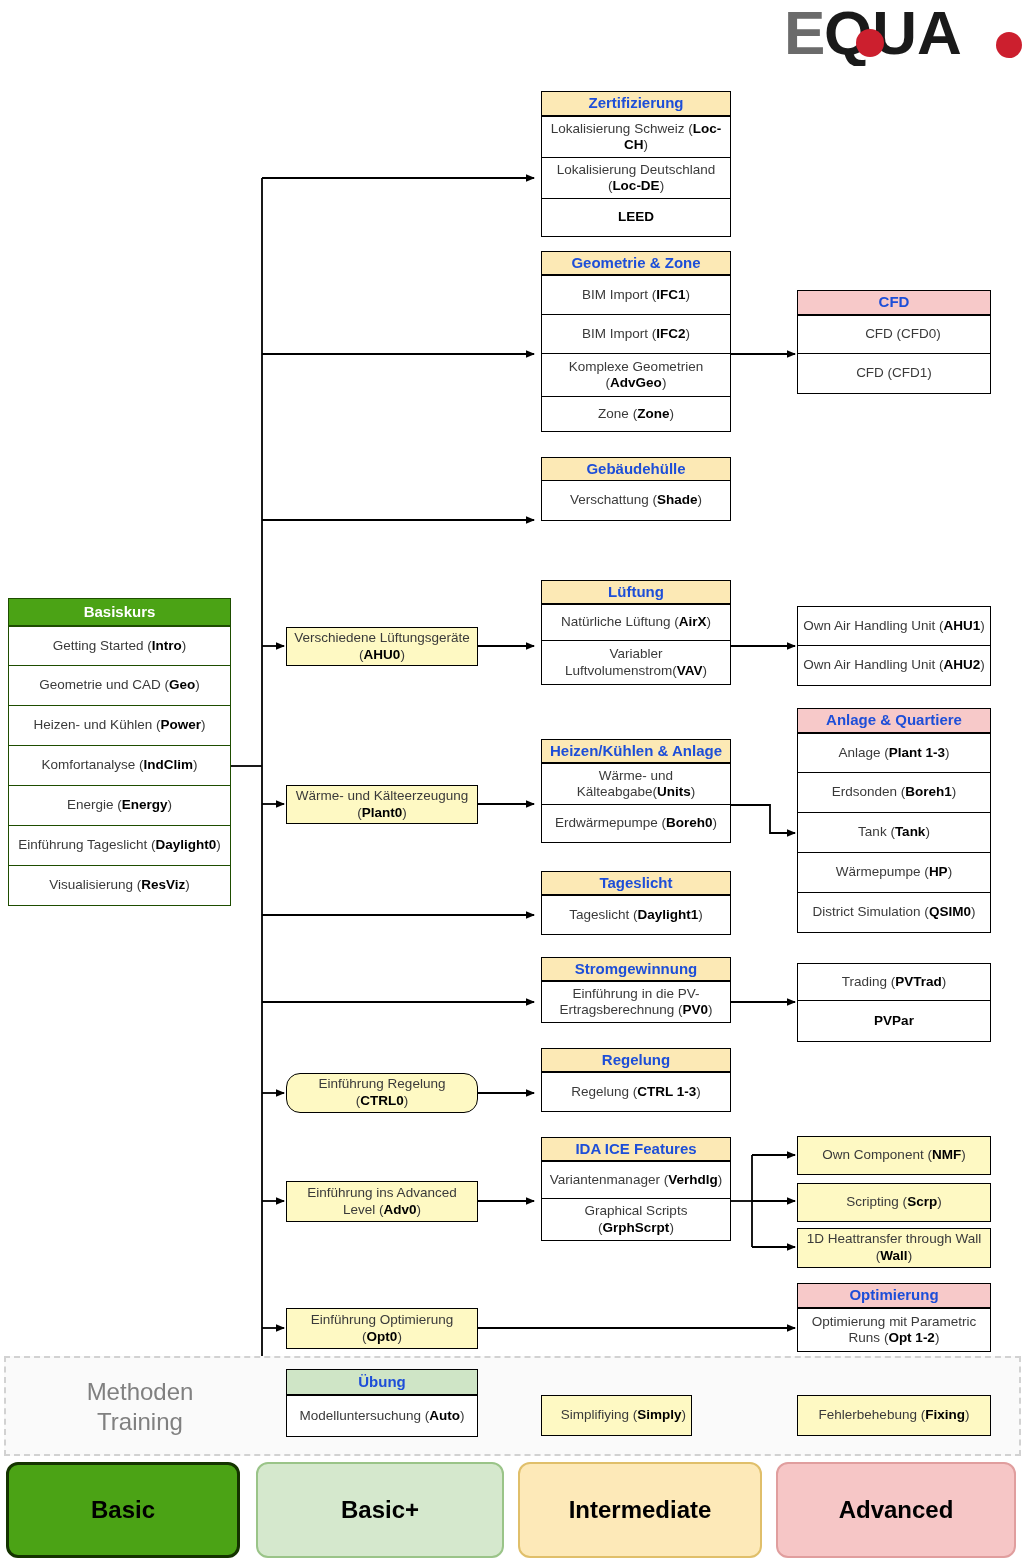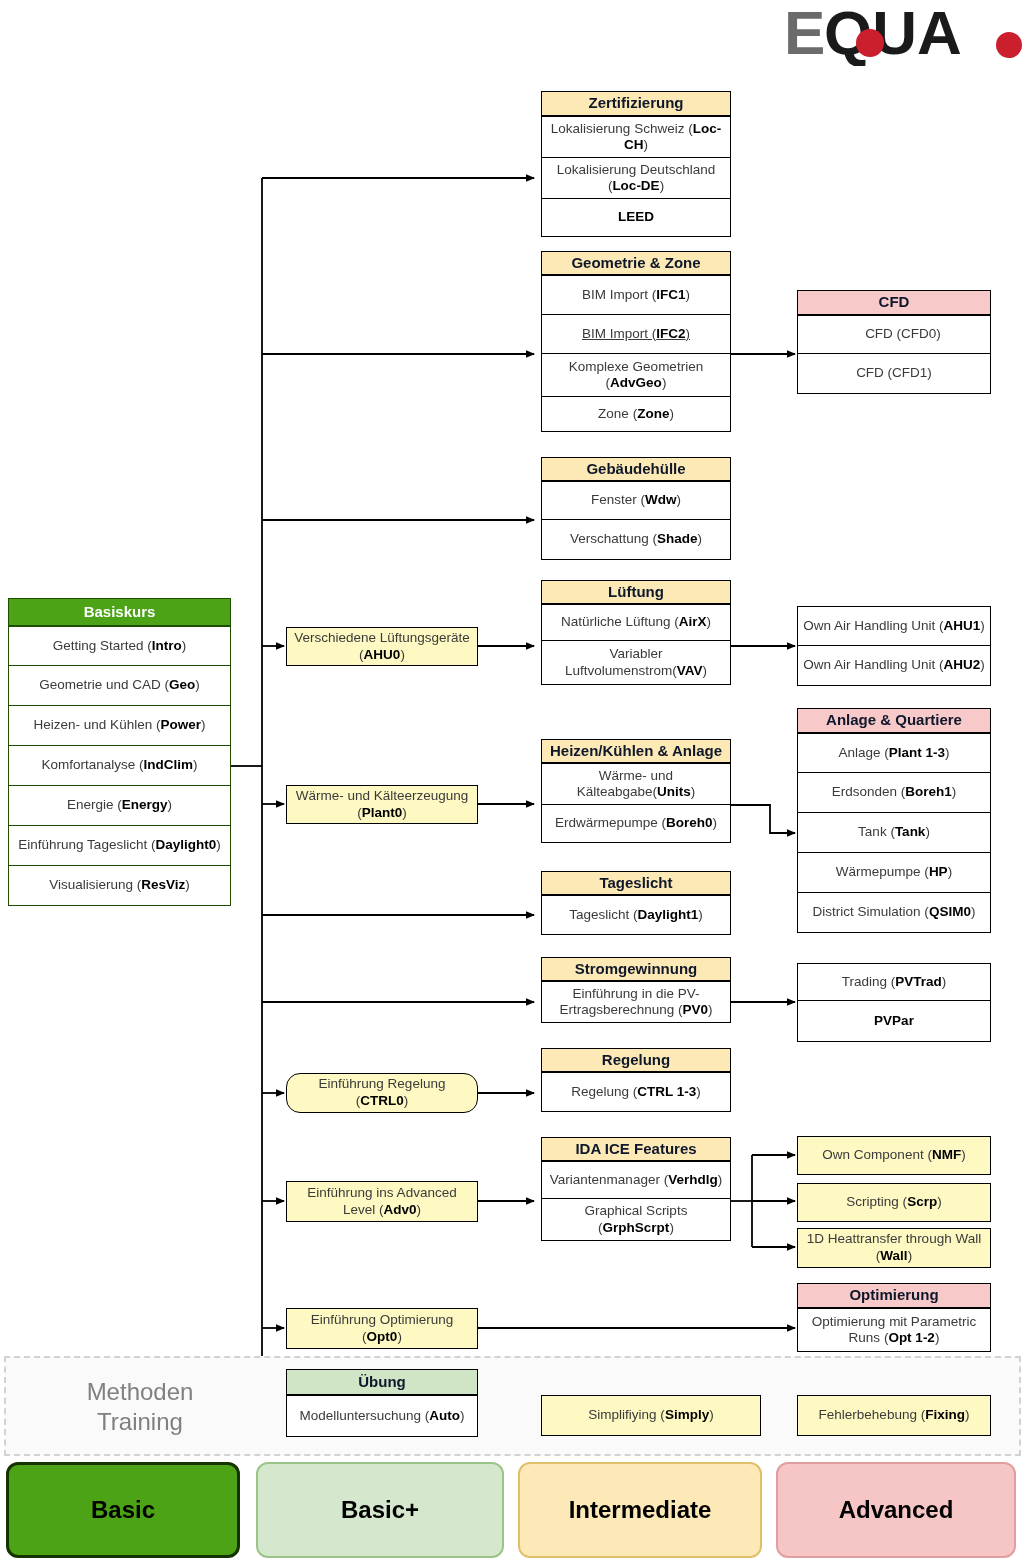--- a/index.html
+++ b/index.html
@@ -7,21 +7,21 @@
        font-family:"Liberation Sans","DejaVu Sans",sans-serif;
        color:#2b2b2b;overflow:hidden;}
 
   
   #logo{position:absolute;left:784px;top:2px;width:240px;height:64px;}
 
   
   .group{position:absolute;box-sizing:border-box;}
   .hdr{box-sizing:border-box;border:1.6px solid #000;text-align:center;
        font-weight:bold;font-size:15px;line-height:1.1;
-       display:flex;align-items:center;justify-content:center;color:#0f172a;}
+       display:flex;align-items:center;justify-content:center;color:#1d4ed8;}
   .cell{box-sizing:border-box;border:1.6px solid #000;border-top:none;
         background:#fff;text-align:center;font-size:13.5px;line-height:1.2;
         display:flex;align-items:center;justify-content:center;
         padding:2px 4px;color:#3a3a3a;}
   .cell.first{border-top:1.6px solid #000;}
   .cell b{color:#000;}
 
   .hdr-green{background:#4ba315;color:#fff;border-color:#1e4d00;}
   .hdr-yellow{background:#fce9b5;}
   .hdr-red{background:#f7c9c9;}
@@ -167,42 +167,39 @@
   <div class="cell" style="height:38px;">
     <span><b>LEED</b></span>
   </div>
 </div>
 
 <div class="group" style="left:541px;top:251px;width:190px;">
   <div class="hdr hdr-yellow" style="height:24px;">Geometrie &amp; Zone</div>
   <div class="cell first" style="height:40px;">
     <span><span>BIM Import (</span><b>IFC1</b><span>)</span></span>
   </div>
-  <div class="cell" style="height:39px;text-decoration:underline;">
+  <div class="cell" style="height:39px;">
     <span><span>BIM Import (</span><b>IFC2</b><span>)</span></span>
   </div>
   <div class="cell" style="height:43px;">
     <span><span>Komplexe Geometrien (</span><b>AdvGeo</b><span>)</span></span>
   </div>
   <div class="cell" style="height:35px;">
     <span><span>Zone (</span><b>Zone</b><span>)</span></span>
   </div>
 </div>
 
 <div class="group" style="left:797px;top:290px;width:194px;">
   <div class="hdr hdr-red" style="height:25px;">CFD</div>
   <div class="cell first" style="height:39px;padding-left:22px;">CFD (CFD0)</div>
   <div class="cell" style="height:40px;text-align:right;">CFD (CFD1)</div>
 </div>
 
 <div class="group" style="left:541px;top:457px;width:190px;">
   <div class="hdr hdr-yellow" style="height:24px;">Gebäudehülle</div>
-  <div class="cell first" style="height:39px;">
-    <span><span>Fenster (</span><b>Wdw</b><span>)</span></span>
-  </div>
   <div class="cell" style="height:40px;">
     <span><span>Verschattung (</span><b>Shade</b><span>)</span></span>
   </div>
 </div>
 
 <div class="box" style="left:286px;top:627px;width:192px;height:39px;">
   <span><span>Verschiedene Lüftungsgeräte (</span><b>AHU0</b><span>)</span></span>
 </div>
 
 <div class="group" style="left:541px;top:580px;width:190px;">
@@ -332,21 +329,21 @@
   <span>Training</span>
 </div>
 
 <div class="group" style="left:286px;top:1369px;width:192px;">
   <div class="hdr hdr-lgreen" style="height:26px;">Übung</div>
   <div class="cell first" style="height:42px;">
     <span><span>Modelluntersuchung (</span><b>Auto</b><span>)</span></span>
   </div>
 </div>
 
-<div class="box" style="left:541px;top:1395px;width:220px;height:41px;">
+<div class="box" style="left:541px;top:1395px;width:151px;height:41px;justify-content:flex-end;">
   <span><span>Simplifiying (</span><b>Simply</b><span>)</span></span>
 </div>
 <div class="box" style="left:797px;top:1395px;width:194px;height:41px;">
   <span><span>Fehlerbehebung (</span><b>Fixing</b><span>)</span></span>
 </div>
 
 <div class="legend" id="lg-basic">Basic</div>
 <div class="legend" id="lg-basicp">Basic+</div>
 <div class="legend" id="lg-inter">Intermediate</div>
 <div class="legend" id="lg-adv">Advanced</div>

